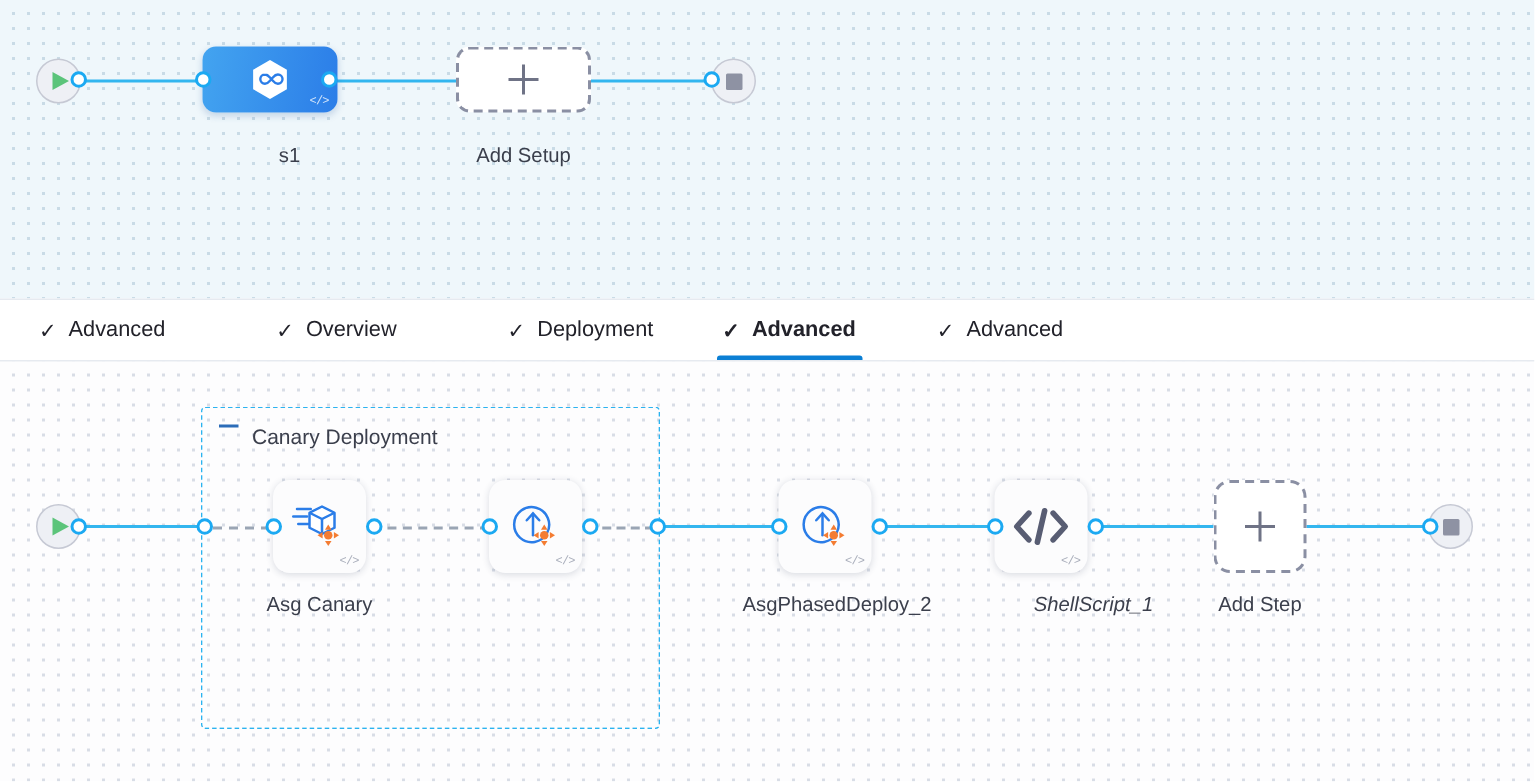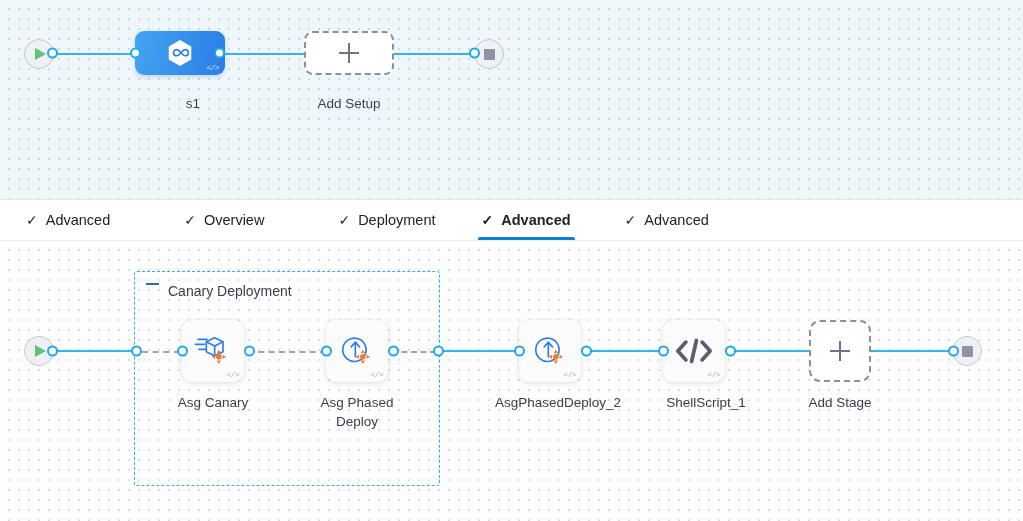--- a/index.html
+++ b/index.html
@@ -376,21 +376,20 @@
           <circle cx="31" cy="31" r="3.4"></circle>
           <path d="M31 22.4 l2.6 4.1 h-5.2 z"></path>
           <path d="M31 39.6 l2.6 -4.1 h-5.2 z"></path>
           <path d="M22.4 31 l4.1 -2.6 v5.2 z"></path>
           <path d="M39.6 31 l-4.1 -2.6 v5.2 z"></path>
         </g>
       </svg>
       <span class="code-badge">&lt;/&gt;</span>
     </div>
     <div class="port" style="left:388px; top:110px;"></div>
-    <div class="caption" style="left:317px; top:152px; width:80px;">Asg Phased Deploy</div>
 
     <div class="port" style="left:514px; top:110px;"></div>
     <div class="step-card" style="left:519px; top:79px;">
       <svg width="40" height="40" viewBox="0 0 48 48">
         <path d="M33 12 A14 14 0 1 0 36 24 A14 14 0 0 0 33 12" fill="none" stroke="#2b7de8" stroke-width="2" stroke-linecap="round" transform="rotate(-35 24 24)"></path>
         <g stroke="#2b7de8" stroke-width="2" stroke-linecap="round" fill="none">
           <line x1="22" y1="31" x2="22" y2="14"></line>
           <path d="M17 19 L22 13.5 L27 19"></path>
         </g>
         <g fill="#f47c32">
@@ -411,26 +410,26 @@
       <svg width="42" height="34" viewBox="0 0 52 40">
         <g fill="none" stroke="#585d73" stroke-width="4.6" stroke-linecap="round" stroke-linejoin="round">
           <path d="M16 9 L6 20 L16 31"></path>
           <path d="M36 9 L46 20 L36 31"></path>
           <line x1="29" y1="7" x2="23" y2="33"></line>
         </g>
       </svg>
       <span class="code-badge">&lt;/&gt;</span>
     </div>
     <div class="port" style="left:725px; top:110px;"></div>
-    <div class="caption" style="left:651px; top:152px; width:110px;">ShellScript_1</div>
+    <div class="caption" style="left:674px; top:152px; width:110px;font-style:italic;">ShellScript_1</div>
 
     <div class="add-box add-step-box" style="left:809px; top:79px;">
       <div class="plus"></div>
     </div>
-    <div class="caption" style="left:785px; top:152px; width:110px;">Add Stage</div>
+    <div class="caption" style="left:785px; top:152px; width:110px;">Add Step</div>
 
     <div class="port" style="left:948px; top:110px;"></div>
     <div class="terminal" style="left:952px; top:95px;">
       <div class="stop-sq"></div>
     </div>
   </div>
 
 </div>
 
 </body></html>

